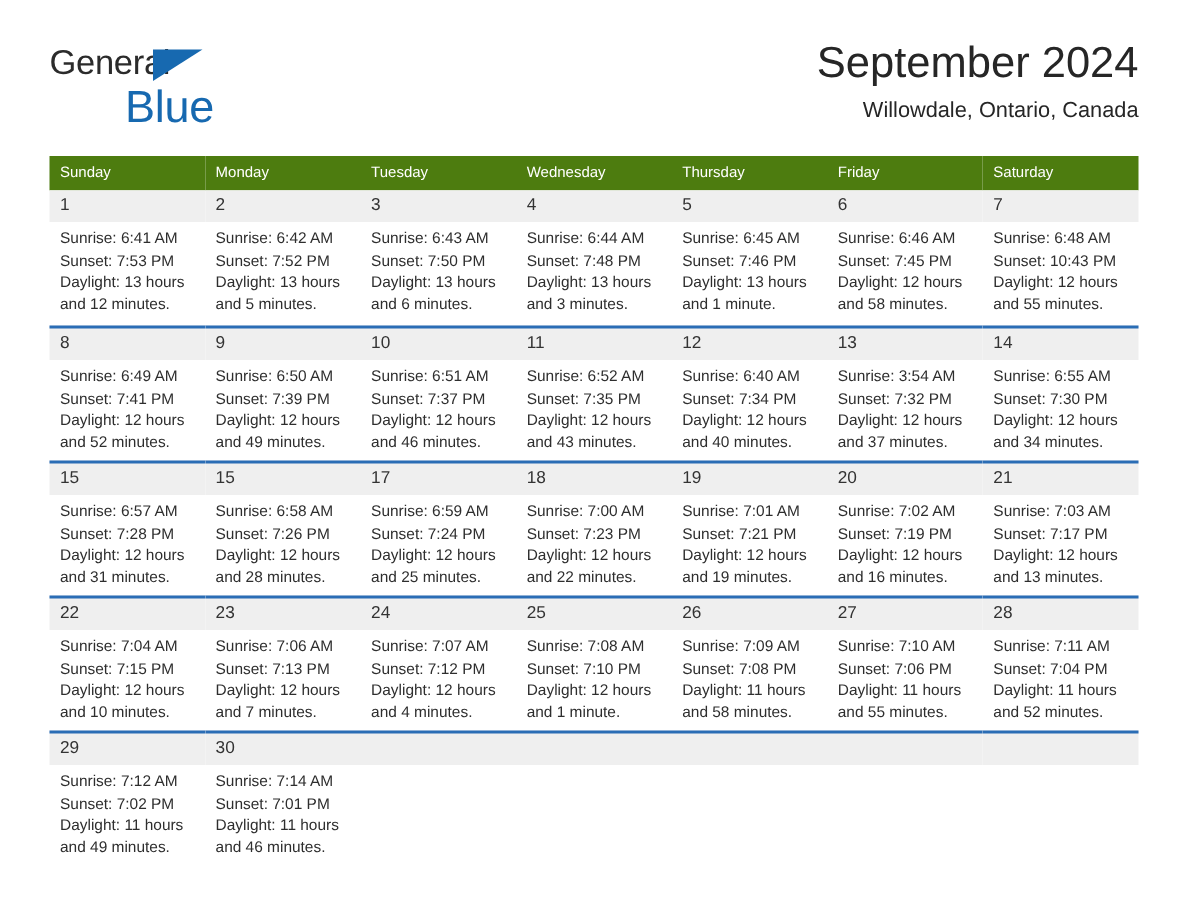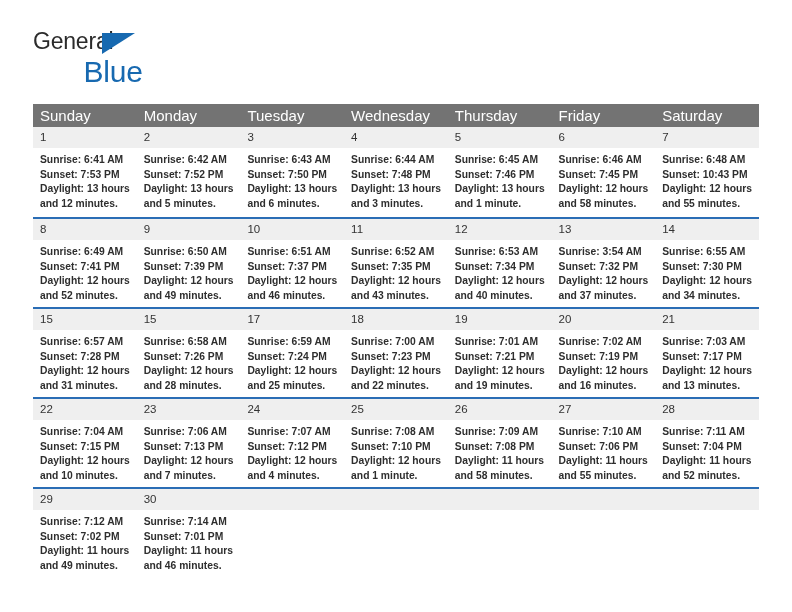--- a/index.html
+++ b/index.html
@@ -92,23 +92,23 @@
     position: absolute;
     left: 33px;
     top: 104px;
     width: 726px;
     border-collapse: collapse;
     table-layout: fixed;
   }
   .calendar col { width: 103.714px; }
 
   .dow-row th {
-    background: #737373;
+    background: #4d7c0f;
     color: #ffffff;
-    font-size: 15px;
+    font-size: 10px;
     font-weight: normal;
     text-align: left;
     padding: 5px 0 5px 7px;
     height: 12px;
     line-height: 13px;
     border: none;
   }
 
   .week {
     height: 90px;
@@ -134,21 +134,20 @@
     height: 13px;
   }
   .week-first .daynum {
     border-top: none;
   }
   .details {
     padding: 5px 7px 0 7px;
     font-size: 10.3px;
     line-height: 14.6px;
     color: #2e2e2e;
-    font-weight: bold;
   }
   .details div { white-space: nowrap; }
   .daycell.empty .daynum {
     background: #efefef;
     color: transparent;
   }
   .daycell.empty .details { visibility: hidden; }
 </style>
 </head>
 <body>
@@ -156,20 +155,24 @@
 <div class="page">
 
   <div class="page-header">
 
     <div class="brand">
       <span class="brand-top">General</span>
       <span class="brand-flag"></span>
       <span class="brand-bottom">Blue</span>
     </div>
 
+    <div class="title-block">
+      <div class="month-title">September 2024</div>
+      <div class="location-sub">Willowdale, Ontario, Canada</div>
+    </div>
 
   </div>
 
   <table class="calendar">
     <colgroup>
       <col>
         <col>
         <col>
         <col>
         <col>
@@ -311,21 +314,21 @@
             <div>Sunset: 7:35 PM</div>
             <div>Daylight: 12 hours</div>
             <div>and 43 minutes.</div>
           </div>
             </div>
           </td>
         <td class="daycell">
             <div class="daycell-inner">
           <div class="daynum">12</div>
           <div class="details">
-            <div>Sunrise: 6:53 AM</div>
+            <div>Sunrise: 6:40 AM</div>
             <div>Sunset: 7:34 PM</div>
             <div>Daylight: 12 hours</div>
             <div>and 40 minutes.</div>
           </div>
             </div>
           </td>
         <td class="daycell">
             <div class="daycell-inner">
           <div class="daynum">13</div>
           <div class="details">

